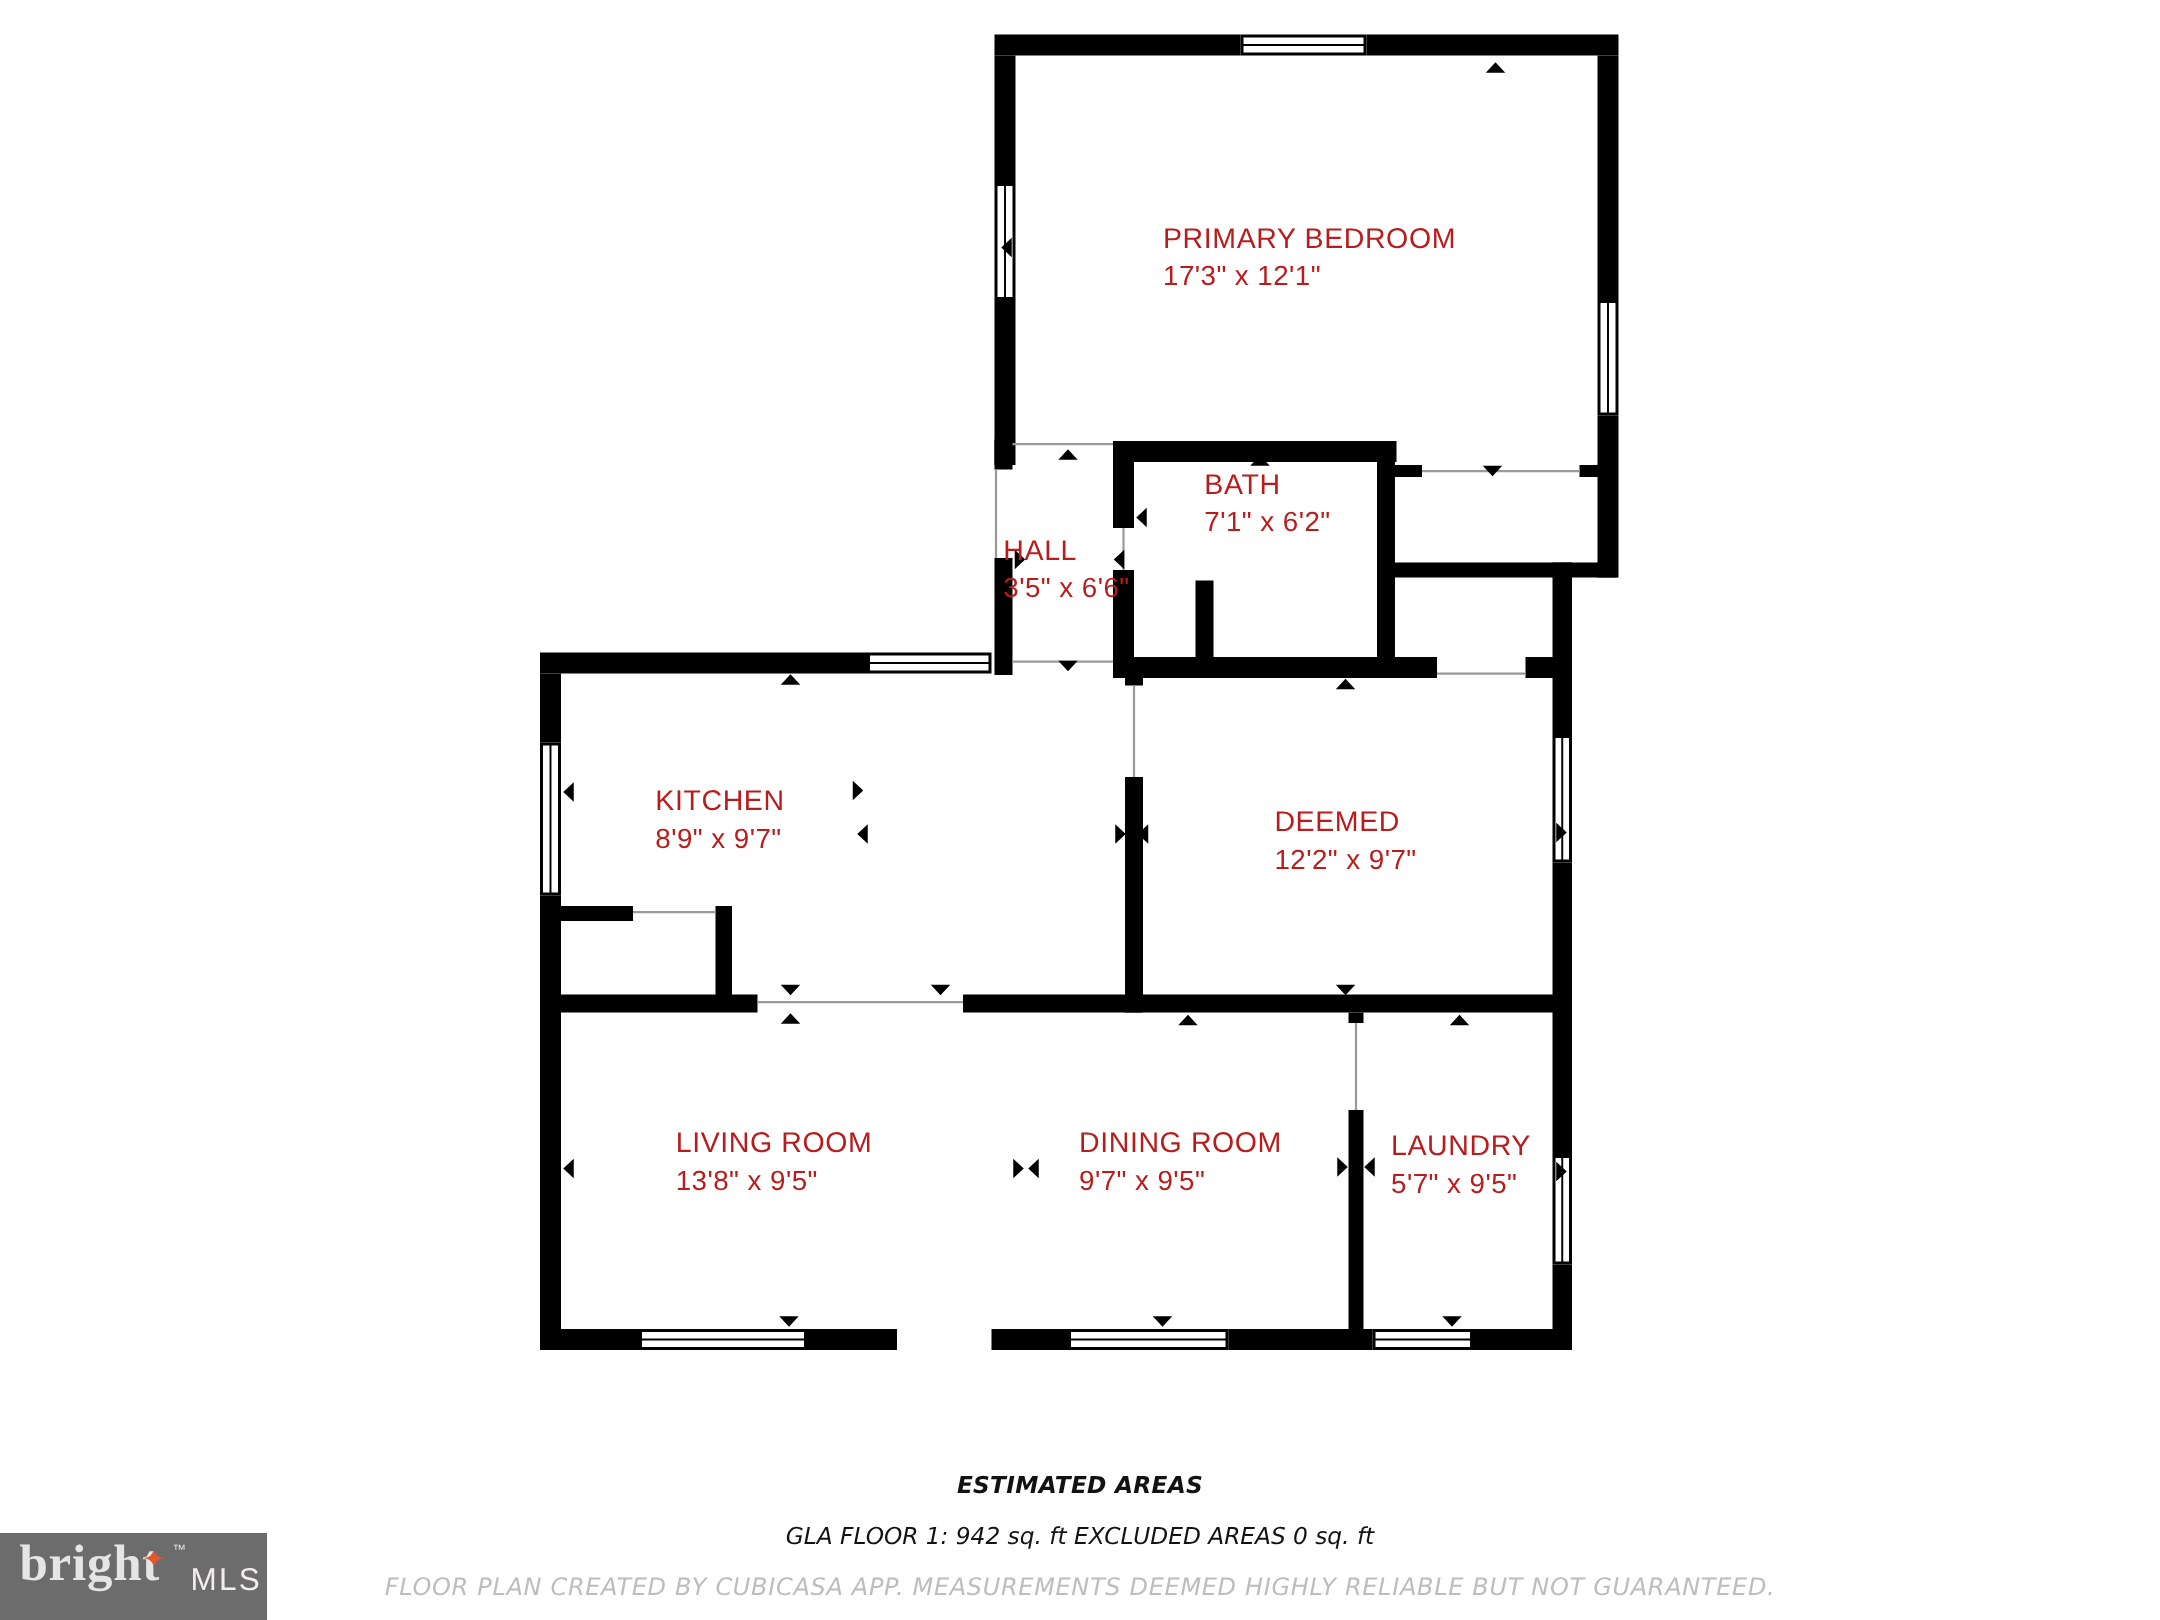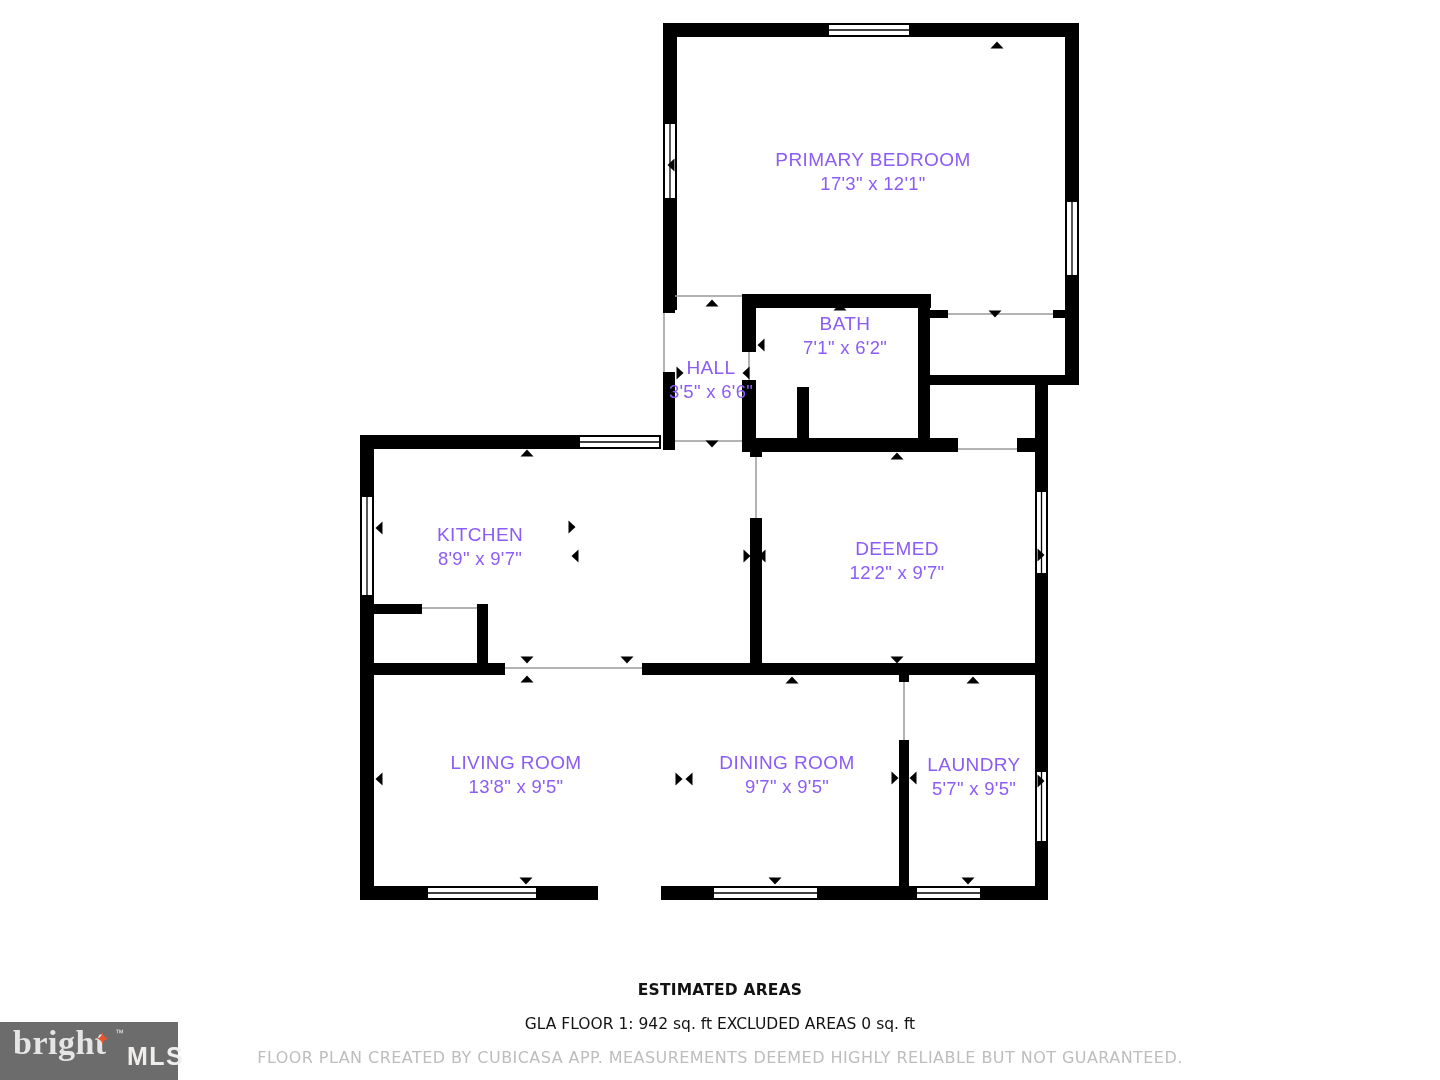--- a/index.html
+++ b/index.html
@@ -1,34 +1,34 @@
 <!DOCTYPE html>
 <html><head>
 <meta charset="utf-8">
 <style>
   html,body{margin:0;padding:0;background:#fff;}
   #canvas{position:relative;width:1440px;height:1080px;background:#ffffff;overflow:hidden;
           font-family:"Liberation Sans",sans-serif;}
   #plan-svg{position:absolute;left:0;top:0;}
-  .room-label{position:absolute;transform:translateX(-50%);text-align:center;
-              color:#8b5cf6;white-space:nowrap;}
+  .room-label{position:absolute;transform:translateX(-50%);text-align:left;
+              color:#b91c1c;white-space:nowrap;}
   .room-name{font-size:19px;line-height:24px;letter-spacing:.4px;}
   .room-dims{font-size:18.5px;line-height:24px;letter-spacing:.3px;}
   #footer{position:absolute;left:0;top:981px;width:1440px;text-align:center;
-          font-family:"DejaVu Sans",sans-serif;color:#121212;}
+          font-family:"DejaVu Sans",sans-serif;color:#121212;font-style:italic;}
   .f-title{font-size:15.5px;font-weight:bold;letter-spacing:.2px;}
   .f-line{font-size:15.5px;line-height:17px;margin-top:17px;}
   .f-disclaimer{margin-top:15px;font-size:16px;letter-spacing:.45px;color:#bdbdbd;}
   #logo{position:absolute;left:0;top:1022px;width:178px;height:58px;background:#6c6c6c;}
   .logo-bright{position:absolute;left:13px;top:2px;font-family:Liberation Serif, serif;
                font-weight:bold;font-size:34px;color:#e5e5e5;letter-spacing:.5px;}
   .logo-star{position:absolute;left:95px;top:6px;font-size:18px;color:#e4572e;}
   .logo-tm{position:absolute;left:115px;top:6px;font-size:9px;color:#e6e6e4;}
   .logo-mls{position:absolute;left:127px;top:20px;font-family:"Liberation Sans",sans-serif;
-            font-size:25px;font-weight:700;color:#efeeec;letter-spacing:1.5px;}
+            font-size:21px;font-weight:400;color:#efeeec;letter-spacing:1.5px;}
 </style>
 </head>
 <body>
 
 <div id="canvas">
 
   <svg id="plan-svg" width="1440" height="1080" viewBox="0 0 1440 1080">
     <g id="walls-layer">
         <rect x="663" y="23" width="164" height="14" fill="#000000"></rect>
         <rect x="911" y="23" width="168" height="14" fill="#000000"></rect>

